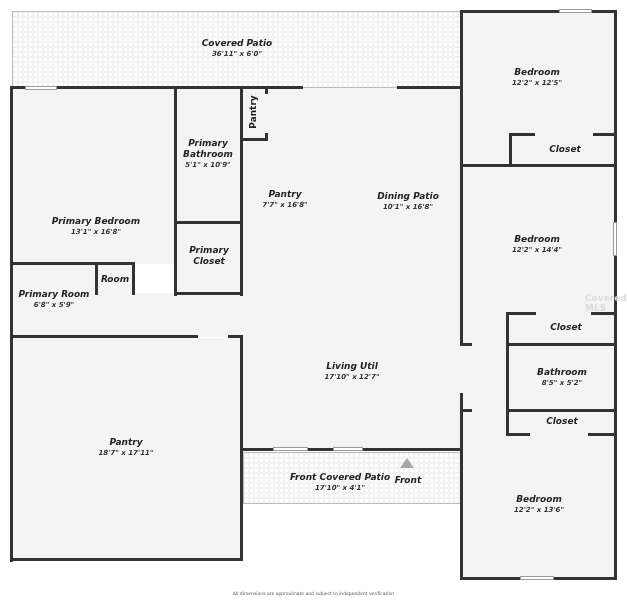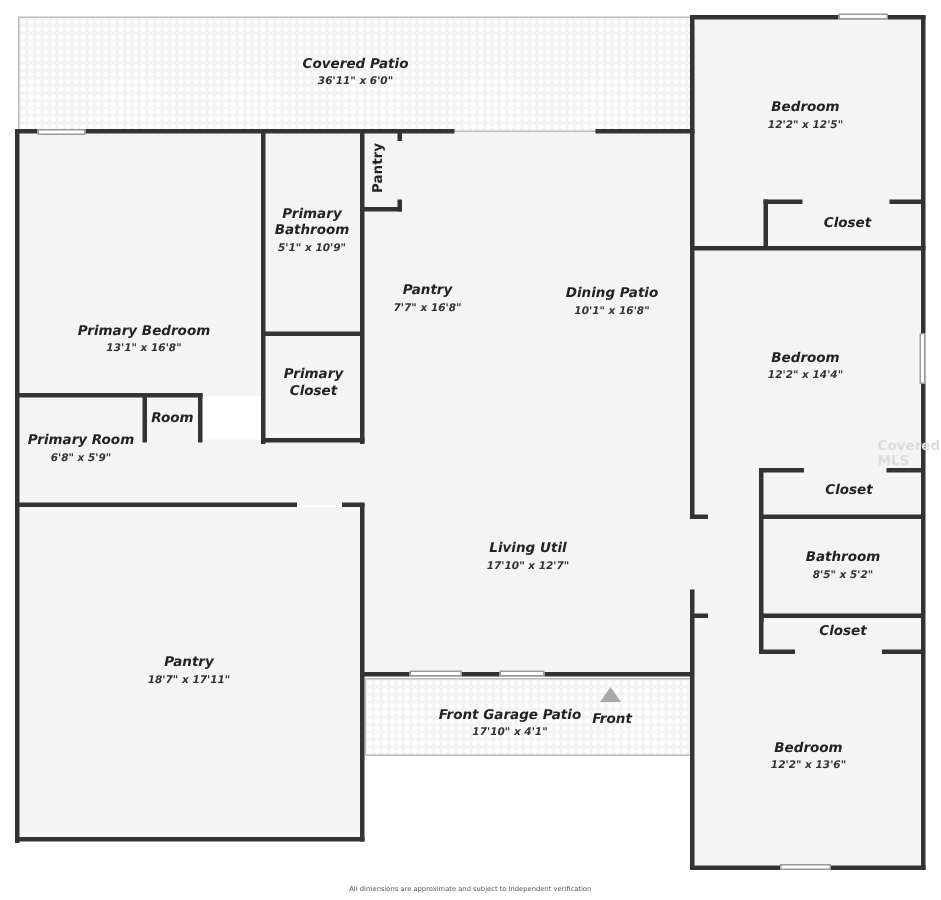--- a/index.html
+++ b/index.html
@@ -142,21 +142,21 @@
     <span class="dim">8'5" x 5'2"</span>
   </div>
 <div class="label" style="left:562px;top:416px;">
     <span class="name">Closet</span>
   </div>
 <div class="label" style="left:126px;top:437px;">
     <span class="name">Pantry</span>
     <span class="dim">18'7" x 17'11"</span>
   </div>
 <div class="label" style="left:340px;top:472px;">
-    <span class="name">Front Garage Patio</span>
+    <span class="name">Front Covered Patio</span>
     <span class="dim">17'10" x 4'1"</span>
   </div>
 <div class="label" style="left:539px;top:494px;">
     <span class="name">Bedroom</span>
     <span class="dim">12'2" x 13'6"</span>
   </div>
 
 <div class="entry-arrow" style="left:400px;top:458px;"></div>
 <div class="label" style="left:408px;top:475px;">
     <span class="name">Front</span>

